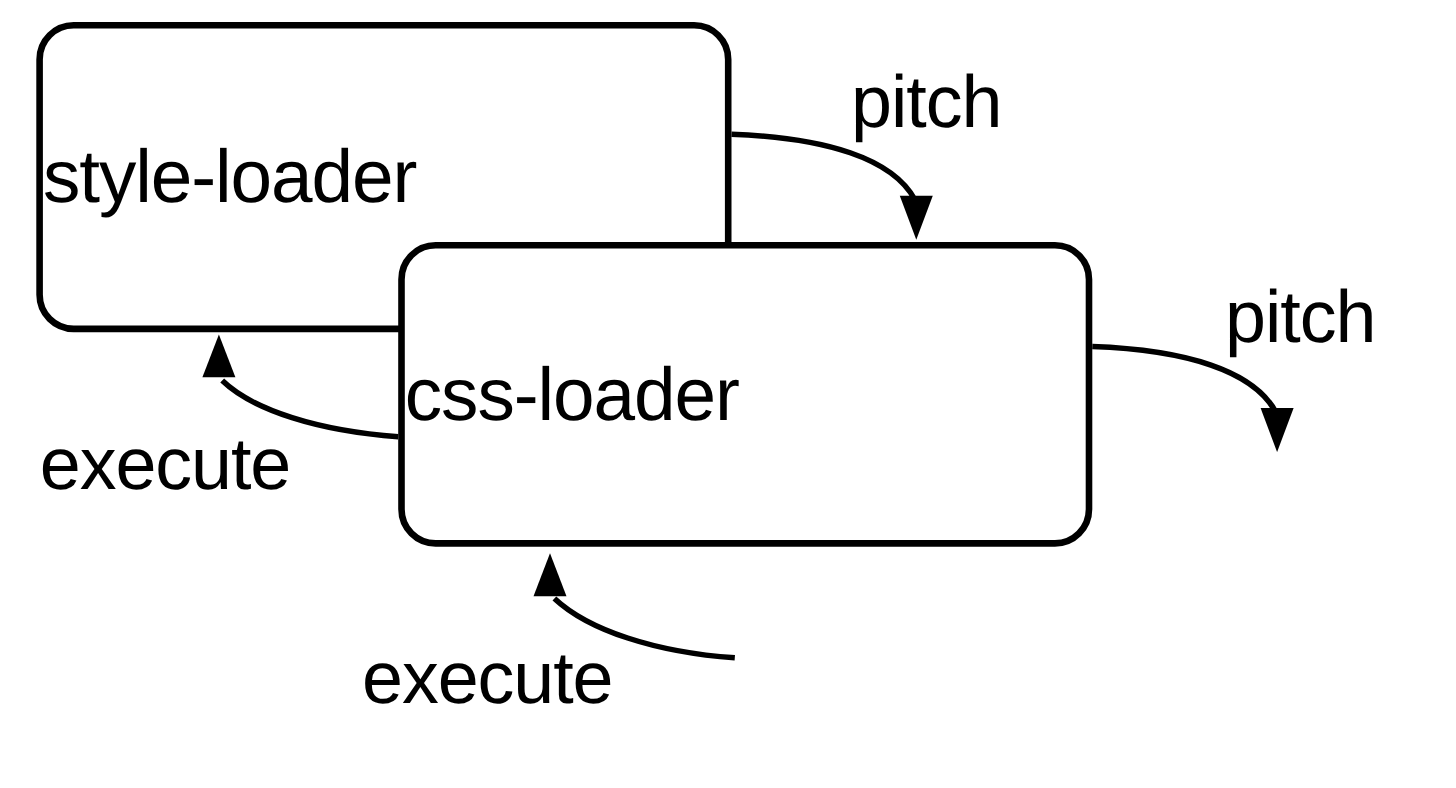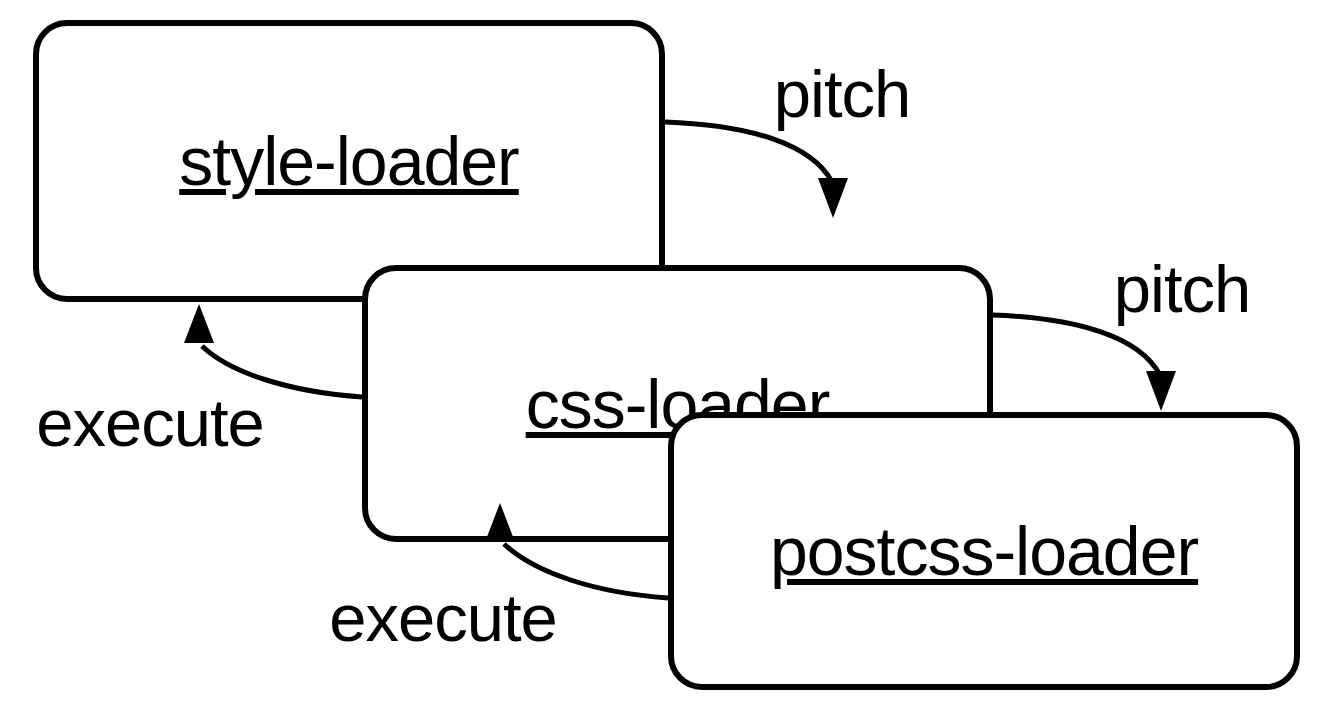--- a/index.html
+++ b/index.html
@@ -13,29 +13,28 @@
     font-family: "Liberation Sans", sans-serif;
   }
   .node {
     position: absolute;
     box-sizing: border-box;
     background: var(--node-fill, #ffffff);
     border: 6px solid var(--stroke, #000000);
     border-radius: 34px;
     display: flex;
     align-items: center;
-    justify-content: center;
+    justify-content: flex-start;
     font-size: 68px;
     letter-spacing: -1px;
     color: var(--stroke, #000000);
     white-space: nowrap;
-    text-decoration: underline;
   }
   .node-style   { left: 33px;  top: 20px;  width: 632px; height: 282px; z-index: 1; }
-  .node-css     { left: 362px; top: 220px; width: 631px; height: 277px; z-index: 2; margin-top: 45px; }
+  .node-css     { left: 362px; top: 220px; width: 631px; height: 277px; z-index: 2; }
   .node-postcss { left: 668px; top: 412px; width: 632px; height: 278px; z-index: 3; }
   .edges-layer {
     position: absolute;
     left: 0; top: 0;
     width: 1324px; height: 716px;
     z-index: 4;
     pointer-events: none;
   }
   .edge-path {
     fill: none;
@@ -66,23 +65,20 @@
 <div class="canvas">
 
   <div class="node node-style">
     <span>style-loader</span>
   </div>
 
   <div class="node node-css">
     <span>css-loader</span>
   </div>
 
-  <div class="node node-postcss">
-    <span>postcss-loader</span>
-  </div>
 
   <svg class="edges-layer" viewBox="0 0 1324 716" xmlns="http://www.w3.org/2000/svg">
 
     <path class="edge-path" d="M 665 122 C 750 125 812 144 832 182"></path>
     <polygon class="edge-head" points="818,178 848,178 833,218"></polygon>
 
     <path class="edge-path" d="M 993 315 C 1078 318 1140 337 1160 375"></path>
     <polygon class="edge-head" points="1146,371 1176,371 1161,411"></polygon>
 
     <path class="edge-path" d="M 362 397 C 290 392 230 373 202 346"></path>

